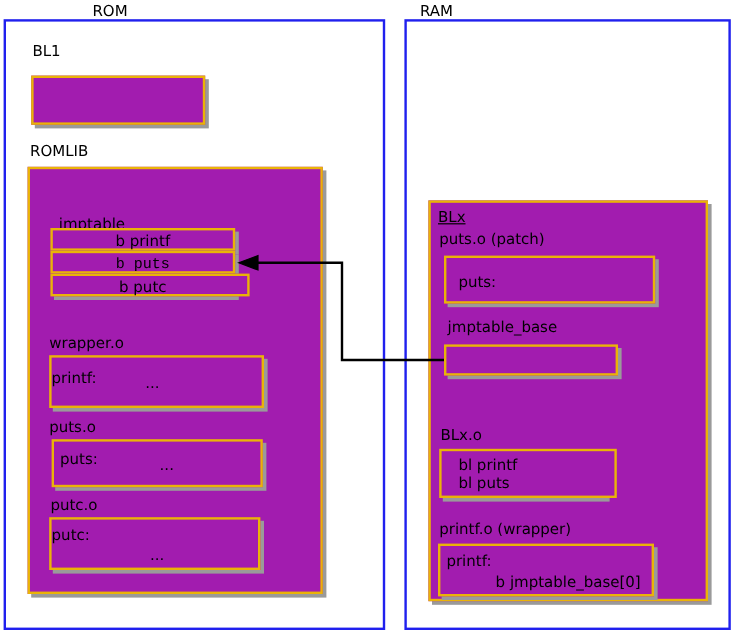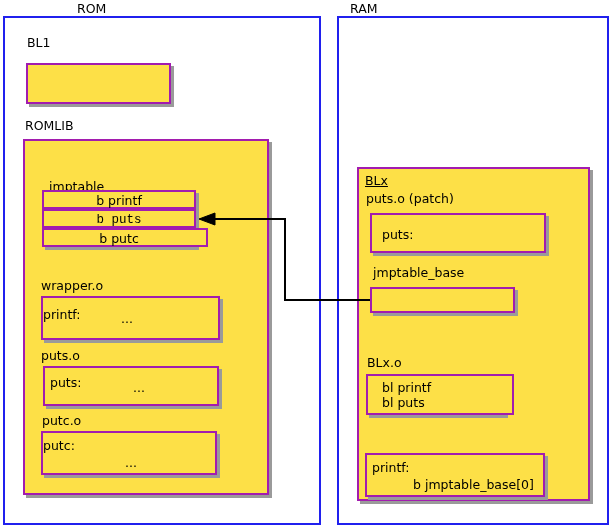--- a/index.html
+++ b/index.html
@@ -23,22 +23,22 @@
     line-height: 1;
   }
   .region {
     position: absolute;
     border: 2px solid #2020ee;
     background: transparent;
     box-sizing: border-box;
   }
   .box {
     position: absolute;
-    border: 2px solid #a21caf;
-    background: #fde047;
+    border: 2px solid #eab308;
+    background: #a21caf;
     box-sizing: border-box;
   }
   .box-shadow {
     position: absolute;
     background: #9a9a9a;
     box-sizing: border-box;
   }
   .celltext {
     position: absolute;
     font-size: 12.5px;
@@ -144,20 +144,21 @@
   </div>
 
   <div class="lbl" style="left:367px; top:357px;">BLx.o</div>
 
   <div class="box-shadow" style="left:369px; top:377px; width:139px; height:41px;"></div>
   <div class="box" style="left:366px; top:374px; width:148px; height:41px;">
     <div class="celltext" style="left:14px; top:6px;">bl printf</div>
     <div class="celltext" style="left:14px; top:21px;">bl puts</div>
   </div>
 
+  <div class="lbl" style="left:366px; top:435px;">printf.o (wrapper)</div>
 
   <div class="box-shadow" style="left:368px; top:456px; width:180px; height:44px;"></div>
   <div class="box" style="left:365px; top:453px; width:180px; height:44px;">
     <div class="celltext" style="left:5px; top:7px;">printf:</div>
     <div class="celltext" style="left:46px; top:24px;">b jmptable_base[0]</div>
   </div>
 
   <svg class="overlay" viewBox="0 0 613 530">
     <polyline points="370,300 285,300 285,219 212,219" fill="none" stroke="#000000" stroke-width="2"></polyline>
     <polygon points="199,219 215,213 215,225" fill="#000000" stroke="#000000" stroke-width="1"></polygon>

